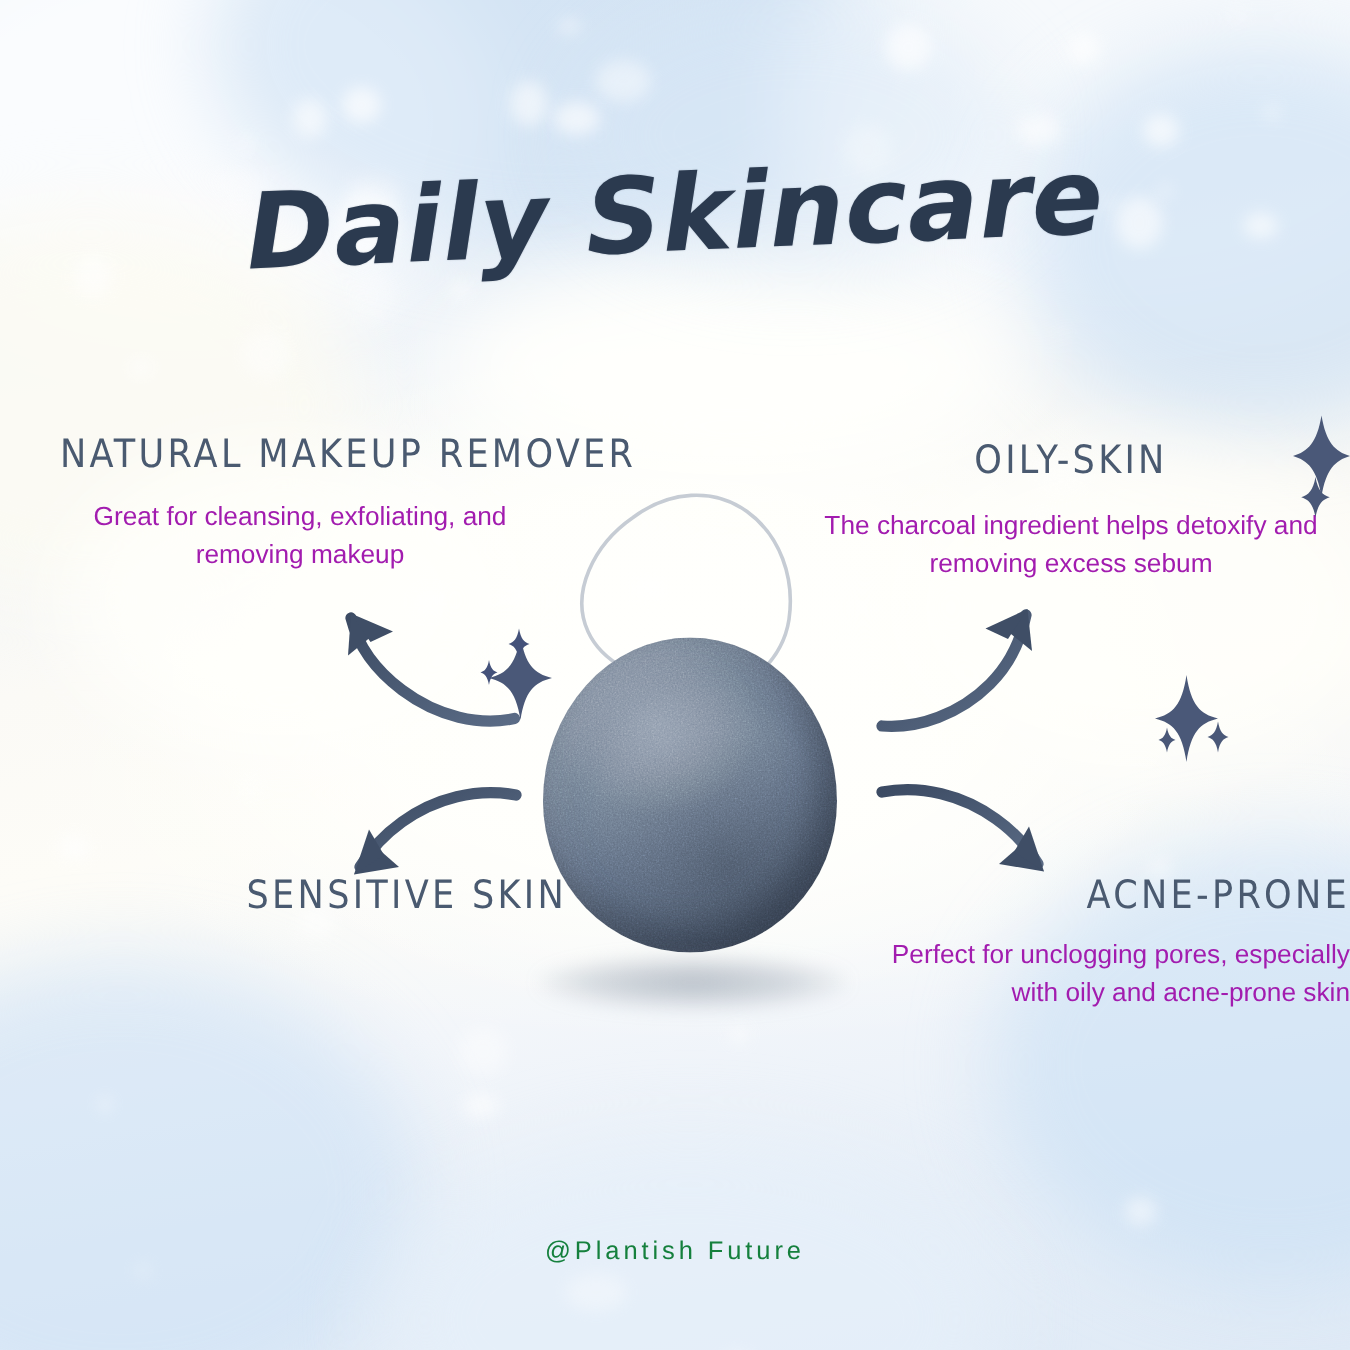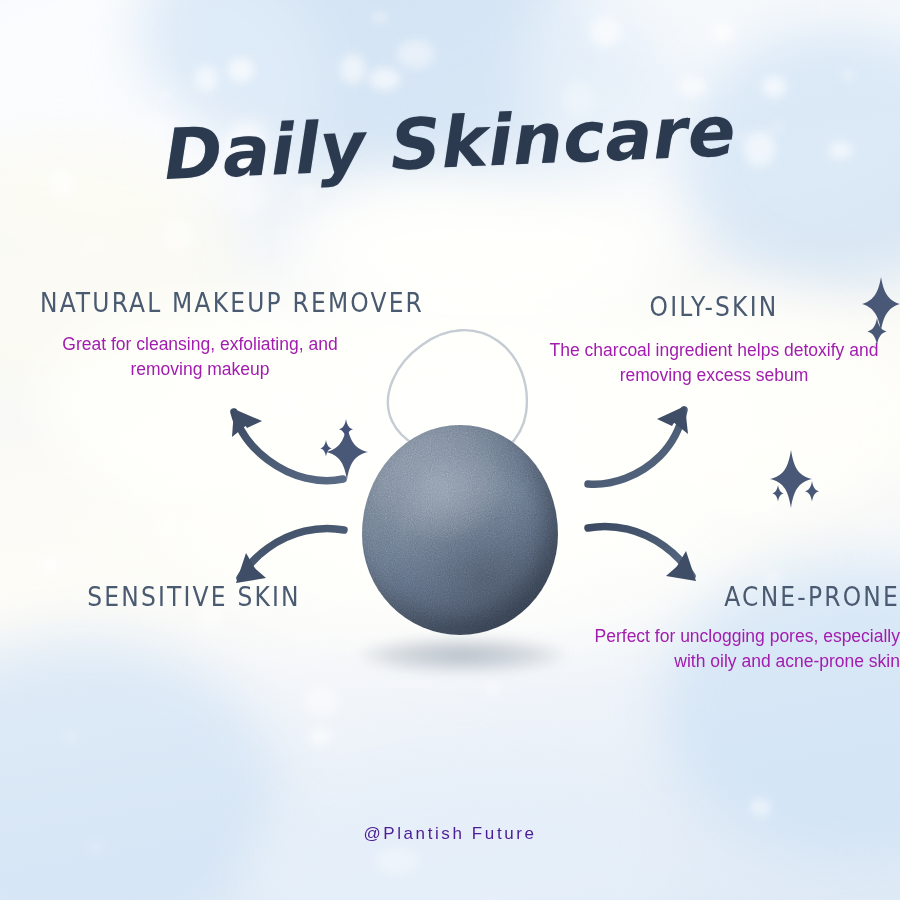--- a/index.html
+++ b/index.html
@@ -91,21 +91,21 @@
     color: #a21caf;
   }
 
   #f-makeup  { left: 20px;  top: 288px; width: 380px; text-align: left; }
   #f-makeup h3 { margin-left: 20px; }
   #f-makeup p  { text-align: center; padding: 0 28px 0 8px; }
 
   #f-oily    { left: 540px; top: 292px; width: 348px; text-align: center; }
   #f-oily p  { margin-top: 16px; }
 
-  #f-sensitive { left: 10px; top: 582px; width: 368px; text-align: center; }
+  #f-sensitive { left: 10px; top: 582px; width: 368px; text-align: right; }
   #f-sensitive p { margin-top: 12px; }
 
   #f-acne    { left: 580px; top: 582px; width: 320px; text-align: right; }
   #f-acne p  { margin-top: 12px; }
 
   
   #sponge-wrap { position: absolute; left: 330px; top: 315px; width: 250px; height: 340px; }
 
   #sponge {
     position: absolute;
@@ -145,21 +145,21 @@
   #handle-svg { position: absolute; left: 330px; top: 315px; }
 
   #footer {
     position: absolute;
     left: 0; right: 0;
     top: 824px;
     text-align: center;
     font-family: "Liberation Sans", sans-serif;
     font-size: 17px;
     letter-spacing: 2.6px;
-    color: #4c1d95;
+    color: #15803d;
   }
 </style>
 </head>
 <body>
 
 <div id="poster">
 
   <div class="bg-base"></div>
   <div class="bg-cloud c1"></div>
   <div class="bg-cloud c2"></div>

